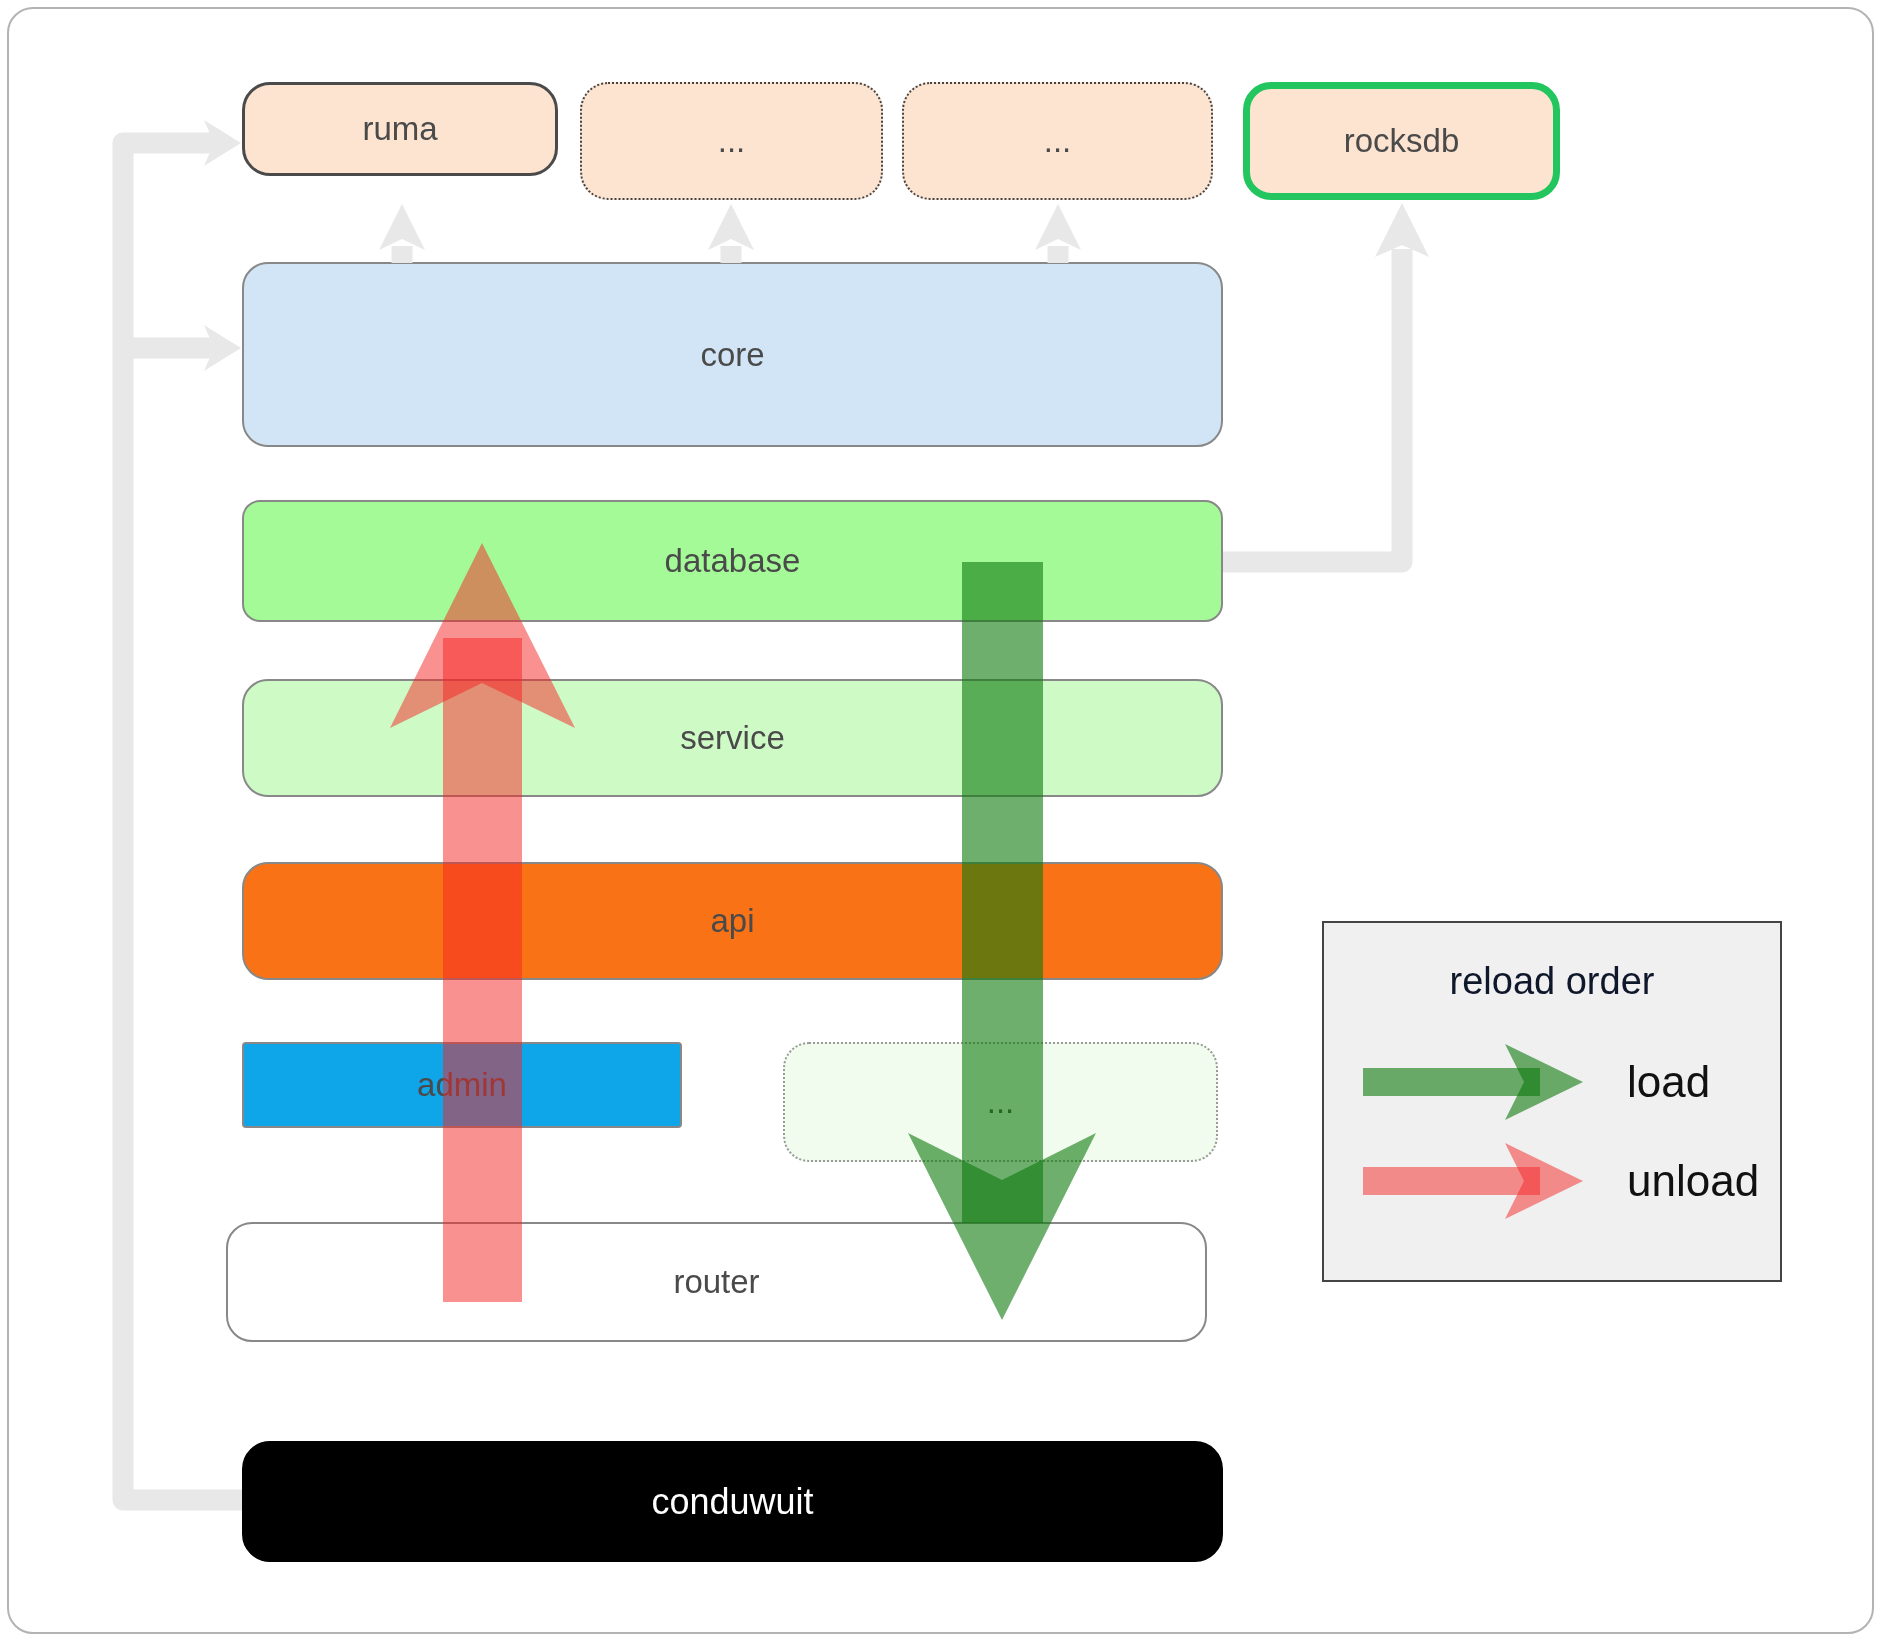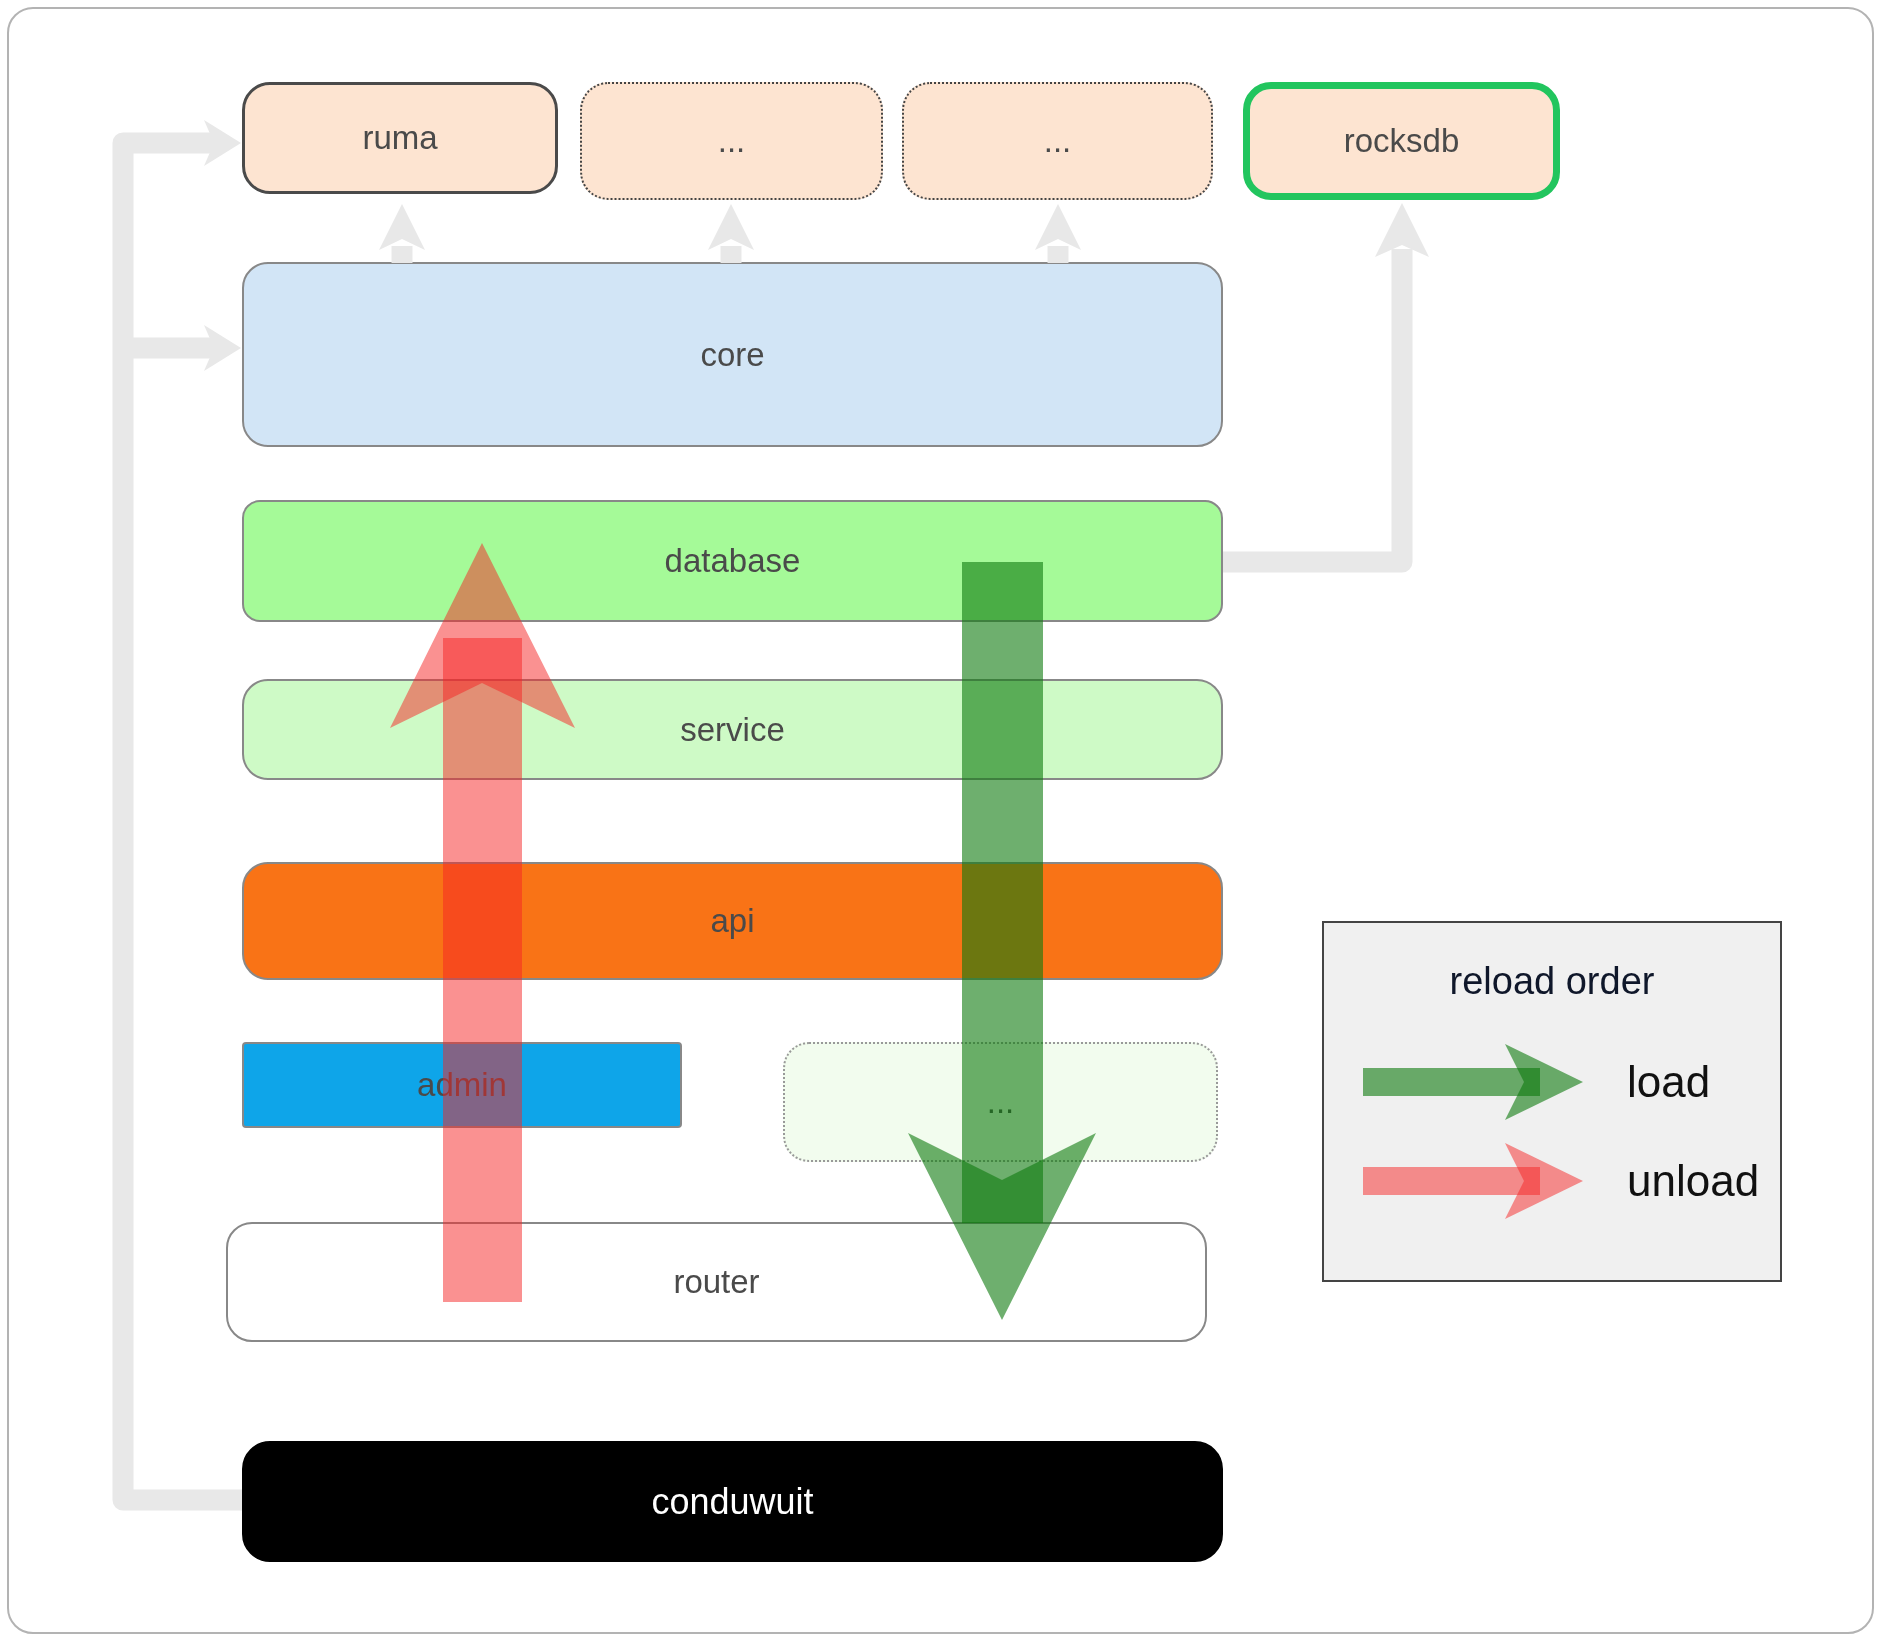--- a/index.html
+++ b/index.html
@@ -11,28 +11,28 @@
     position:absolute;left:7px;top:7px;width:1867px;height:1627px;
     border:2px solid #b3b3b3;border-radius:26px;box-sizing:border-box;
   }
   .node{
     position:absolute;box-sizing:border-box;display:flex;
     align-items:center;justify-content:center;
     font-size:33px;color:#4a4a4a;
   }
   .node .lbl{white-space:nowrap;}
   
-  .n-ruma   {left:242px;top:82px;width:316px;height:112px;background:#fde4d1;border:3px solid #4a4a4a;border-radius:28px;}
+  .n-ruma   {left:242px;top:82px;width:316px;height:94px;background:#fde4d1;border:3px solid #4a4a4a;border-radius:28px;}
   .n-extra1 {left:580px;top:82px;width:303px;height:118px;background:#fde4d1;border:2px dotted #444;border-radius:28px;}
   .n-extra2 {left:902px;top:82px;width:311px;height:118px;background:#fde4d1;border:2px dotted #444;border-radius:28px;}
   .n-rocksdb{left:1243px;top:82px;width:317px;height:118px;background:#fde4d1;border:7px solid #22c55e;border-radius:28px;}
   
   .n-core    {left:242px;top:262px;width:981px;height:185px;background:#d2e5f6;border:2px solid #888;border-radius:26px;}
   .n-database{left:242px;top:500px;width:981px;height:122px;background:#a5fa98;border:2px solid #888;border-radius:18px;}
-  .n-service {left:242px;top:679px;width:981px;height:101px;background:#cefac6;border:2px solid #888;border-radius:26px;justify-content:center;}
+  .n-service {left:242px;top:679px;width:981px;height:118px;background:#cefac6;border:2px solid #888;border-radius:26px;justify-content:center;}
   .n-api     {left:242px;top:862px;width:981px;height:118px;background:#f97316;border:2px solid #888;border-radius:26px;}
   .n-admin   {left:242px;top:1042px;width:440px;height:86px;background:#0ea5e9;border:2px solid #888;border-radius:4px;}
   .n-extra3  {left:783px;top:1042px;width:435px;height:120px;background:#f2fcee;border:2px dotted #999;border-radius:26px;}
   .n-router  {left:226px;top:1222px;width:981px;height:120px;background:#ffffff;border:2px solid #888;border-radius:26px;}
   .n-conduwuit{left:242px;top:1441px;width:981px;height:121px;background:#000000;border:3px solid #000;border-radius:28px;
                color:#ffffff;font-size:36px;font-weight:500;}
   
   #legend{
     position:absolute;left:1322px;top:921px;width:460px;height:361px;
     background:#f0f0f0;border:2px solid #444;box-sizing:border-box;

